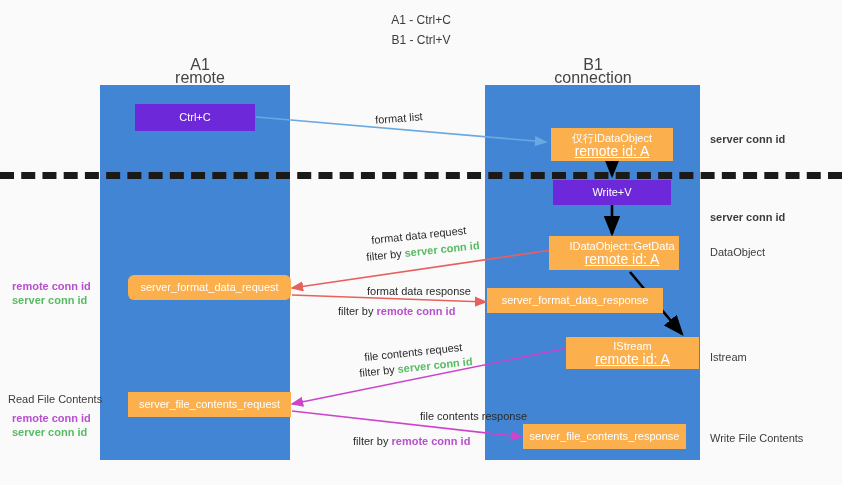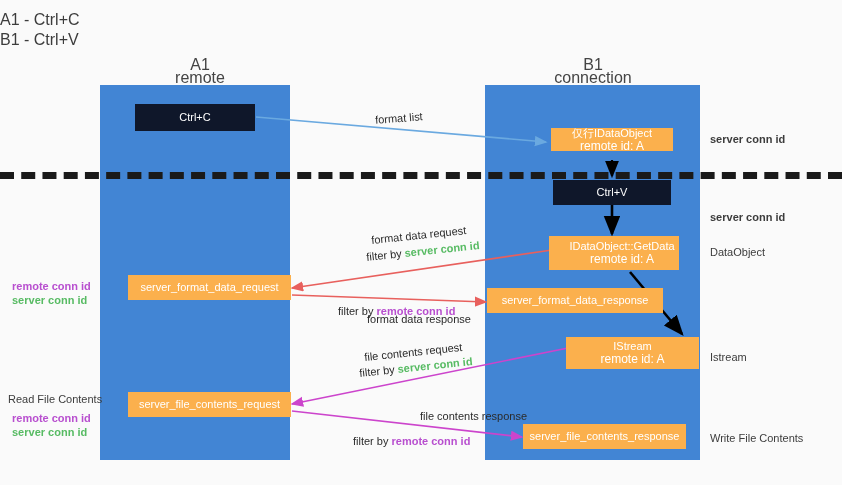--- a/index.html
+++ b/index.html
@@ -5,28 +5,28 @@
   html,body{margin:0;padding:0;}
   body{
     width:842px;height:485px;
     background:#fafafa;
     font-family:"Liberation Sans","DejaVu Sans",sans-serif;
     overflow:hidden;position:relative;
   }
   #stage{position:absolute;left:0;top:0;width:842px;height:485px;}
   .lane{position:absolute;background:#4285d4;}
   .lane-head{position:absolute;text-align:center;color:#444;font-size:16px;line-height:13px;}
-  .title{position:absolute;left:0;top:10px;width:842px;
-         color:#3c3c3c;font-size:16px;line-height:20px;}
+  .title{position:absolute;left:0;top:10px;width:842px;text-align:center;
+         color:#3c3c3c;font-size:12px;line-height:20px;}
   .node{position:absolute;box-sizing:border-box;display:flex;flex-direction:column;
         align-items:center;justify-content:center;color:#ffffff;font-size:11px;
         line-height:13px;text-align:center;}
-  .node.green{background:#0f172a;align-items:center;}
+  .node.green{background:#6d28d9;align-items:center;}
   .node.orange{background:#fbb04d;}
-  .node .l2{font-size:12px;}
+  .node .l2{font-size:14px;text-decoration:underline;}
   .edgelabel{position:absolute;font-size:11px;line-height:14px;color:#2b2b2b;white-space:nowrap;}
   .green-t{color:#57bb63;font-weight:bold;}
   .purple-t{color:#b84fcf;font-weight:bold;}
   .margin-note{position:absolute;font-size:11px;line-height:14px;color:#3c3c3c;white-space:nowrap;}
   .margin-note .green-t,.margin-note .purple-t{display:block;}
   svg{position:absolute;left:0;top:0;width:842px;height:485px;overflow:visible;}
   .dash{position:absolute;left:0;height:0;border-top:7px dashed #1a1a1a;width:842px;}
 </style>
 </head>
 <body>
@@ -76,40 +76,40 @@
     <line x1="292" y1="295" x2="486" y2="302" stroke="#e8605d" stroke-width="1.6" marker-end="url(#ah-red)"></line>
 
     <line x1="568" y1="348" x2="292" y2="404" stroke="#cc44cc" stroke-width="1.6" marker-end="url(#ah-mag)"></line>
     <line x1="292" y1="411" x2="522" y2="437" stroke="#cc44cc" stroke-width="1.6" marker-end="url(#ah-mag)"></line>
   </svg>
 
   <div class="node green" style="left:135px;top:104px;width:120px;height:27px;">
     <span>Ctrl+C</span>
   </div>
 
-  <div class="node orange" style="left:551px;top:128px;width:122px;height:23px;">
+  <div class="node orange" style="left:551px;top:128px;width:122px;height:33px;">
     <span>仅行IDataObject</span>
     <span class="l2">remote id: A</span>
   </div>
 
   <div class="node green" style="left:553px;top:180px;width:118px;height:25px;">
-    <span>Ctrl+V</span>
+    <span>Write+V</span>
   </div>
 
   <div class="node orange" style="left:549px;top:236px;width:130px;height:34px;padding-left:16px;">
     <span>IDataObject::GetData</span>
     <span class="l2">remote id: A</span>
   </div>
 
   <div class="node orange" style="left:566px;top:337px;width:133px;height:32px;">
     <span>IStream</span>
     <span class="l2">remote id: A</span>
   </div>
 
-  <div class="node orange" style="left:128px;top:275px;width:163px;height:25px;">
+  <div class="node orange" style="left:128px;top:275px;width:163px;height:25px;border-radius:6px;">
     <span>server_format_data_request</span>
   </div>
 
   <div class="node orange" style="left:487px;top:288px;width:176px;height:25px;">
     <span>server_format_data_response</span>
   </div>
 
   <div class="node orange" style="left:523px;top:424px;width:163px;height:25px;">
     <span>server_file_contents_response</span>
   </div>
@@ -120,21 +120,21 @@
 
   <div class="dash" style="top:172px;"></div>
 
   <div class="edgelabel" style="left:375px;top:111px;transform:rotate(-4.5deg);">format list</div>
 
   <div class="edgelabel" style="left:371px;top:228px;transform:rotate(-6deg);">format data request</div>
   <div class="edgelabel" style="left:366px;top:244px;transform:rotate(-6deg);">
     <span>filter by </span><span class="green-t">server conn id</span>
   </div>
 
-  <div class="edgelabel" style="left:367px;top:284px;margin-top:28px;">format data response</div>
+  <div class="edgelabel" style="left:367px;top:284px;">format data response</div>
   <div class="edgelabel" style="left:338px;top:304px;">
     <span>filter by </span><span class="purple-t">remote conn id</span>
   </div>
 
   <div class="edgelabel" style="left:364px;top:345px;transform:rotate(-6deg);">file contents request</div>
   <div class="edgelabel" style="left:359px;top:360px;transform:rotate(-6deg);">
     <span>filter by </span><span class="green-t">server conn id</span>
   </div>
 
   <div class="edgelabel" style="left:376px;top:409px;margin-left:44px;">file contents response</div>

